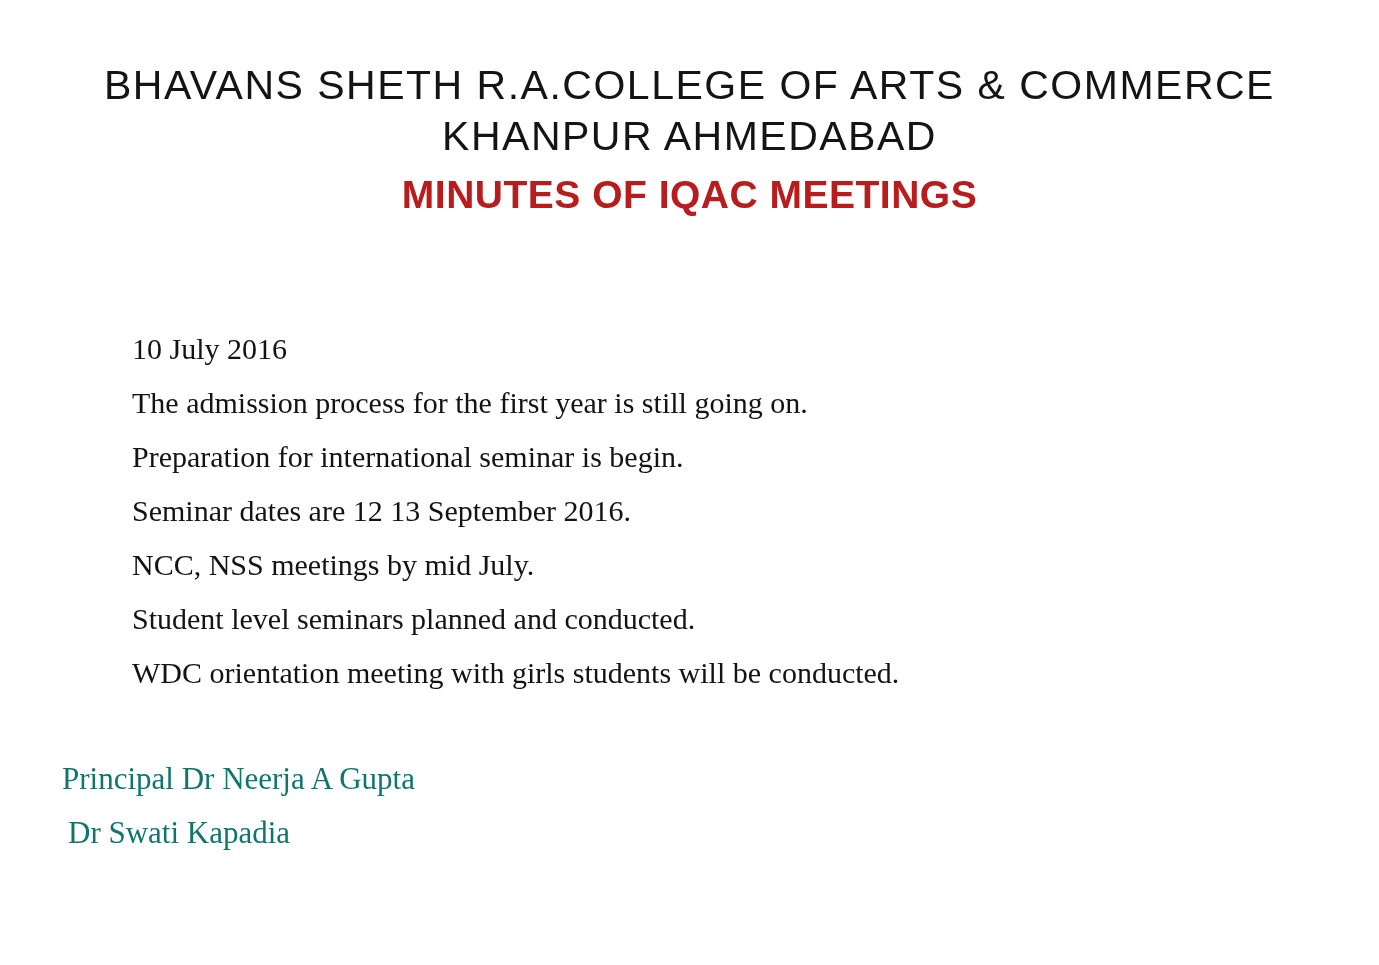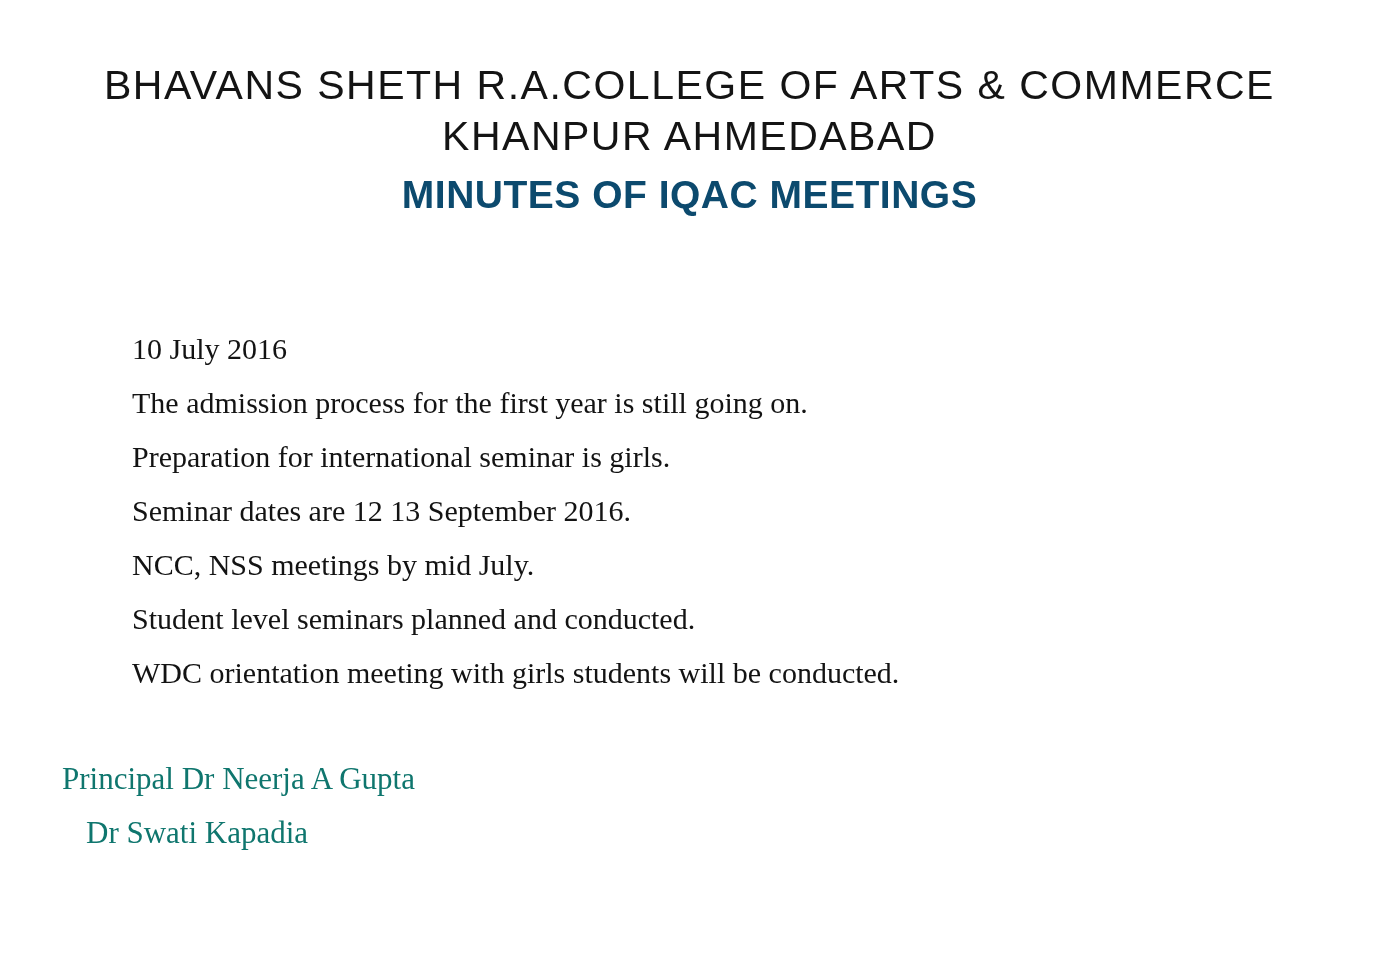--- a/index.html
+++ b/index.html
@@ -50,37 +50,37 @@
   .signatures {
     margin-top: 52px;
   }
   .signatures p {
     font-size: 31px;
     line-height: 54px;
     color: #0f766e;
     white-space: nowrap;
   }
   .sig-principal { padding-left: 62px; }
-  .sig-member   { padding-left: 86px; }
+  .sig-member   { padding-left: 68px; }
 </style>
 </head>
 <body>
 
 <div class="page">
 
   <header class="doc-header">
     <div class="title-line">BHAVANS SHETH R.A.COLLEGE OF ARTS &amp; COMMERCE</div>
     <div class="title-line">KHANPUR AHMEDABAD</div>
-    <div class="subtitle" style="color: #0c4a6e;">MINUTES OF IQAC MEETINGS</div>
+    <div class="subtitle" style="color: #b91c1c;">MINUTES OF IQAC MEETINGS</div>
   </header>
 
   <main class="minutes-body">
     <p>10 July 2016</p>
     <p>The admission process for the first year is still going on.</p>
-    <p>Preparation for international seminar is girls.</p>
+    <p>Preparation for international seminar is begin.</p>
     <p>Seminar dates are 12 13 September 2016.</p>
     <p>NCC, NSS meetings by mid July.</p>
     <p>Student level seminars planned and conducted.</p>
     <p>WDC orientation meeting with girls students will be conducted.</p>
   </main>
 
   <footer class="signatures">
     <p class="sig-principal">Principal Dr Neerja A Gupta</p>
     <p class="sig-member">Dr Swati Kapadia</p>
   </footer>

